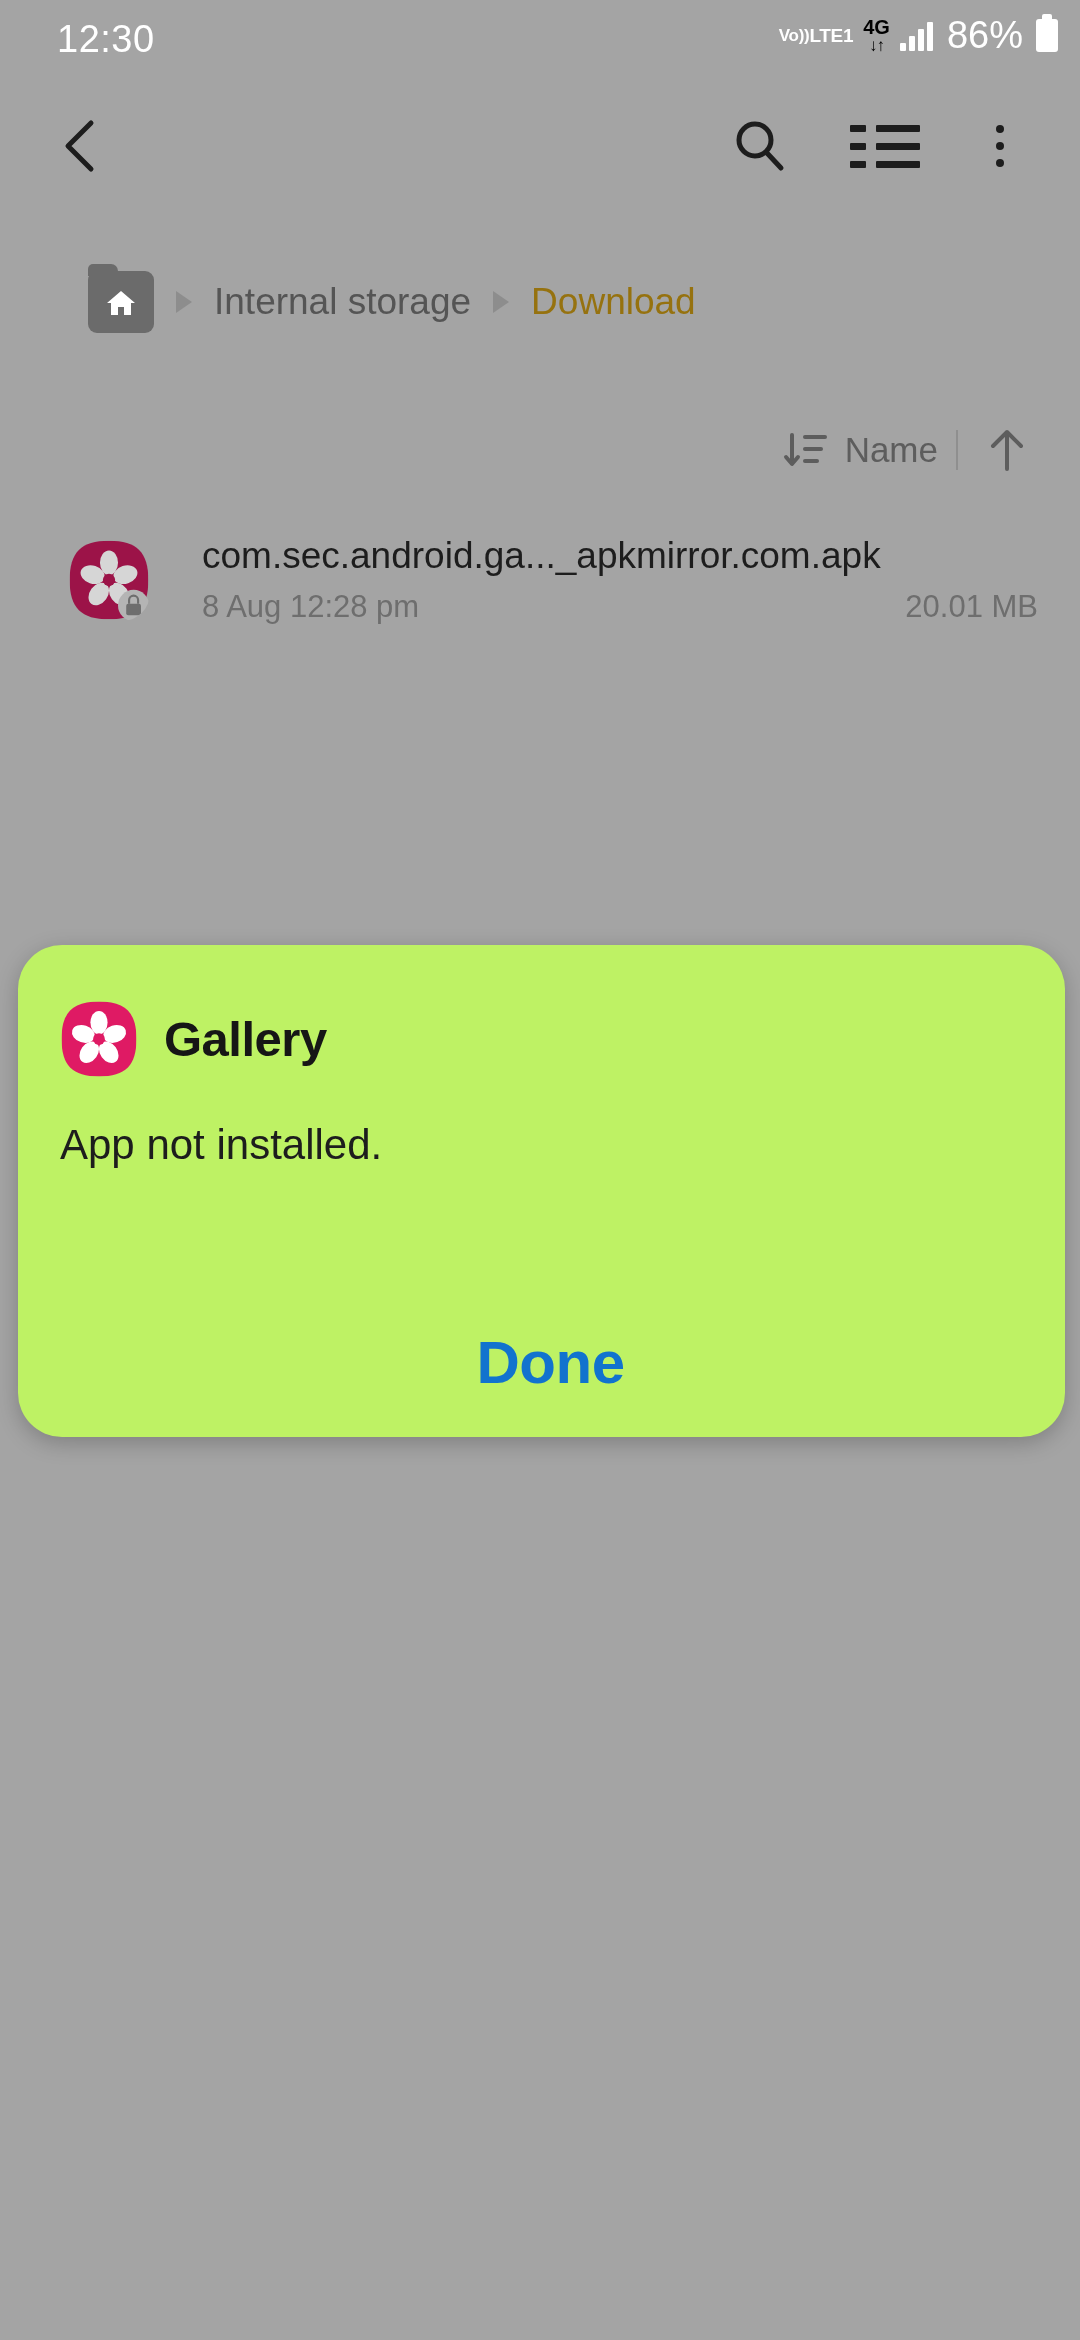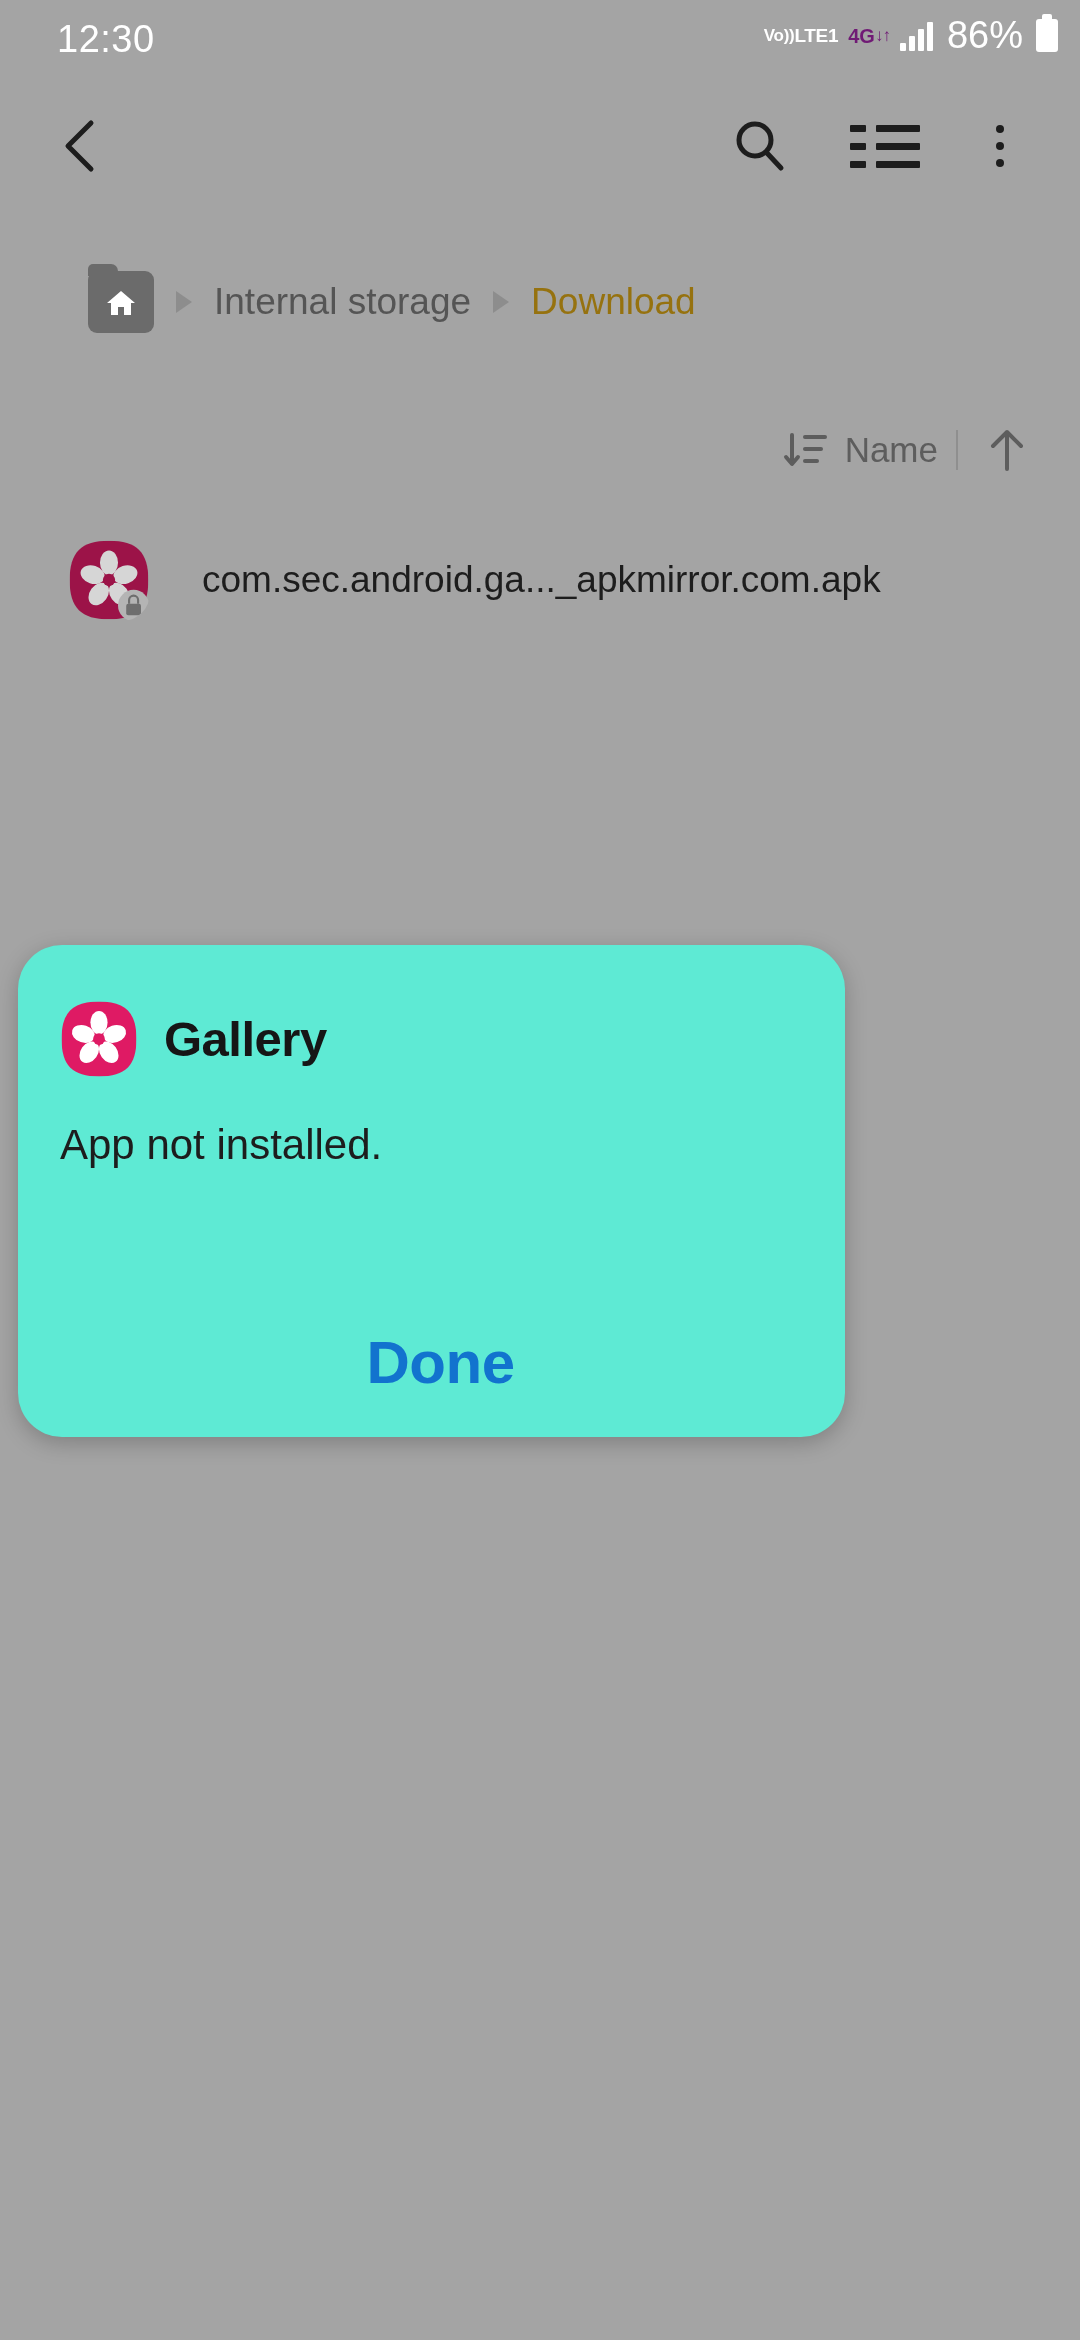--- a/index.html
+++ b/index.html
@@ -28,22 +28,22 @@
     display:flex; align-items:center; gap:10px;
   }
   .volte-stack {
     display:flex; flex-direction:row; align-items:center;
     line-height:1.0; color:#ffffff;
     font-size:17px; font-weight:bold; letter-spacing:-0.3px;
   }
   .volte-stack .l1 { font-size:17px; }
   .volte-stack .l2 { font-size:19px; }
   .fourg-stack {
-    display:flex; align-items:center;
-    line-height:1.0; color:#701a75; font-weight:bold;justify-content:center;
+    display:flex; flex-direction:column; align-items:center;
+    line-height:1.0; color:#000000; font-weight:bold;justify-content:center;
   }
   .fourg-stack .l1 { font-size:20px; }
   .fourg-stack .l2 { font-size:17px; letter-spacing:-1px; }
   .sig-bars { display:flex; align-items:flex-end; gap:3px; height:30px; }
   .sig-bars i { display:block; width:6px; background:#ffffff; border-radius:1px; }
   .sig-bars i:nth-child(1){ height:8px; }
   .sig-bars i:nth-child(2){ height:15px; }
   .sig-bars i:nth-child(3){ height:22px; }
   .sig-bars i:nth-child(4){ height:29px; }
   #battery-pct { font-size:38px; color:#ffffff; margin-left:4px; }
@@ -143,22 +143,22 @@
   .gallery-icon {
     width:100%; height:100%;
     border-radius:34%;
     display:block;
   }
 
   
   #dialog {
     position:absolute;
     left:18px; top:945px;
-    width:827px; height:492px;
-    background:#5eead4;
+    width:1047px; height:492px;
+    background:#bef264;
     border-radius:44px;
     box-shadow:0 6px 22px rgba(0,0,0,0.22);
     overflow:hidden;
   }
   #dialog-header {
     position:absolute; left:42px; top:55px;
     display:flex; align-items:center; gap:26px;
   }
   #dialog-app-icon { width:78px; height:78px; }
   #dialog-title { font-size:49px; color:#161616; font-weight:bold; letter-spacing:-0.5px; }
@@ -311,20 +311,24 @@
           <g>
             <circle cx="80" cy="81" r="19" fill="#b4b4b4"></circle>
             <rect x="71" y="79" width="18" height="14" rx="2.5" fill="#6e6e6e"></rect>
             <path d="M74.5 79 v-4.5 a5.5 5.5 0 0 1 11 0 V79" stroke="#6e6e6e" stroke-width="2.6" fill="none"></path>
           </g>
         </svg>
       </div>
 
       <div class="file-meta">
         <div class="file-name">com.sec.android.ga..._apkmirror.com.apk</div>
+        <div class="file-sub">
+          <span class="file-date">8 Aug 12:28 pm</span>
+          <span class="file-size">20.01 MB</span>
+        </div>
       </div>
     </div>
   </div>
 
   <div id="dialog">
 
     <div id="dialog-header">
       <svg id="dialog-app-icon" viewBox="0 0 100 100">
         <defs>
           <clipPath id="sqc2">

